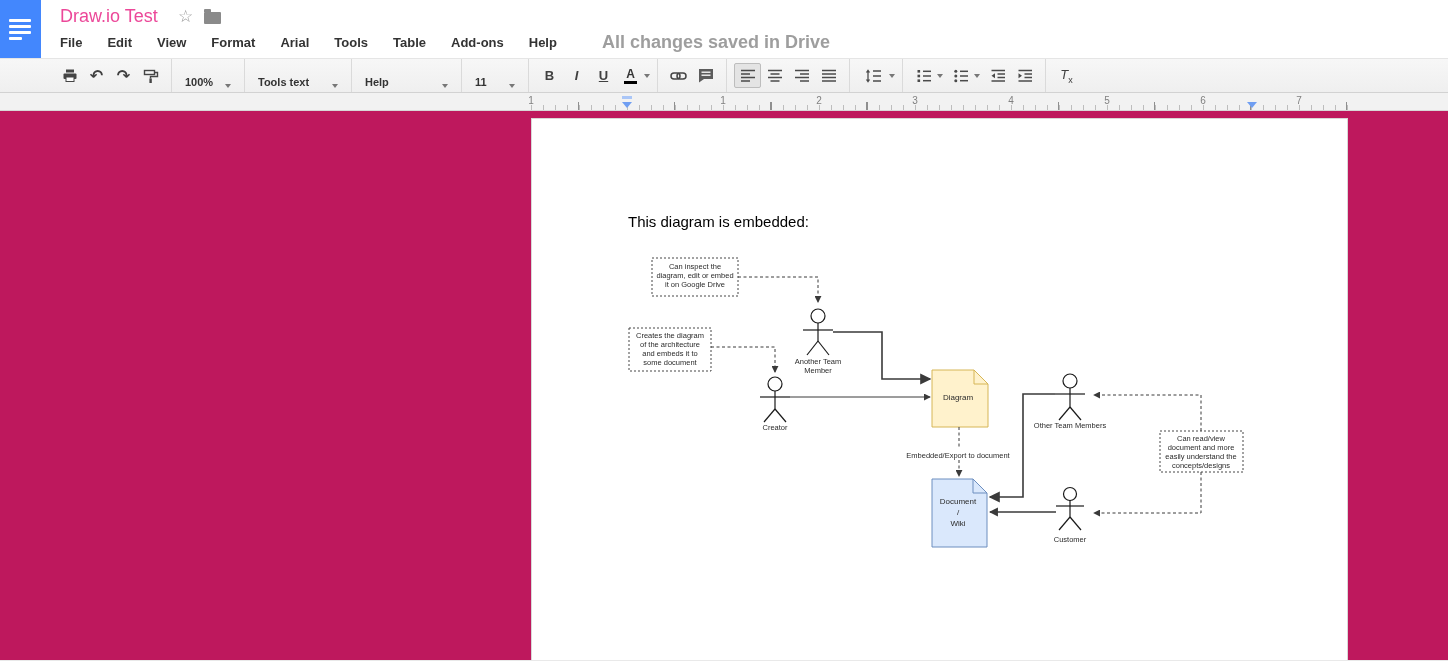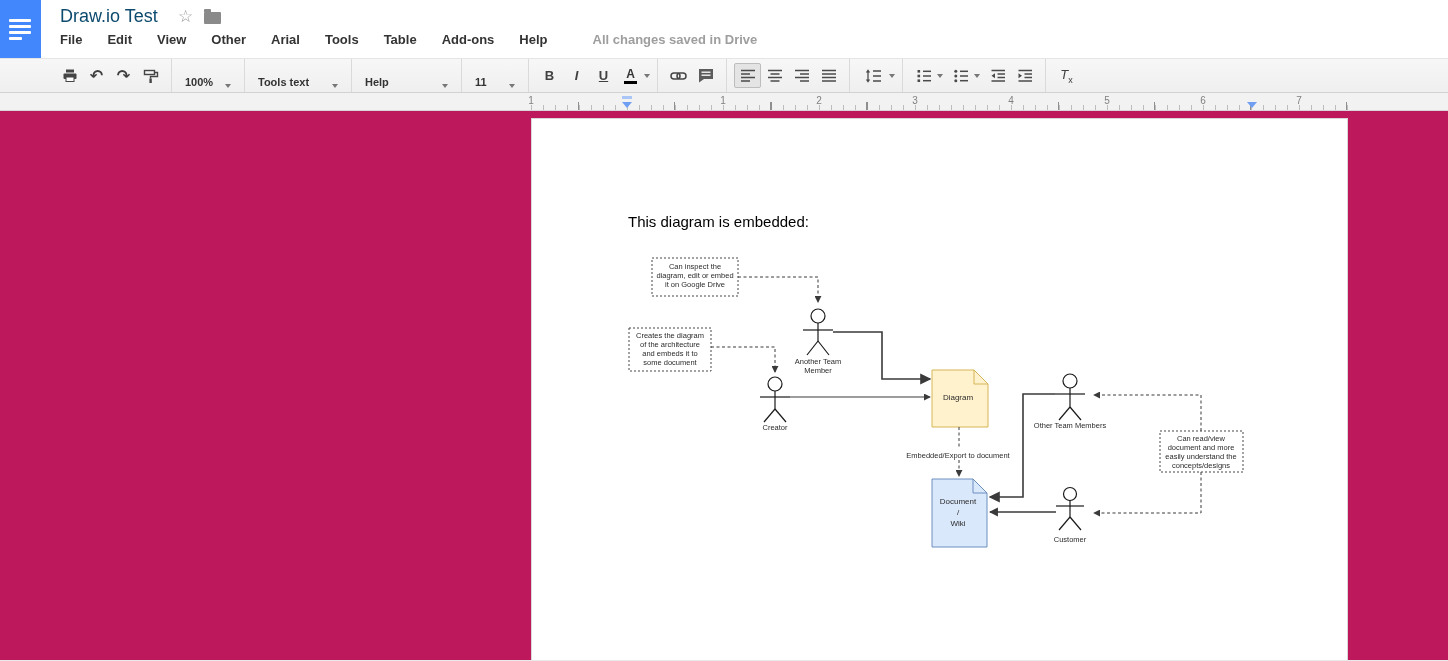--- a/index.html
+++ b/index.html
@@ -4,27 +4,27 @@
 <style>
   * { margin:0; padding:0; box-sizing:border-box; }
   html,body { width:1448px; height:661px; overflow:hidden;
     font-family:"Liberation Sans","DejaVu Sans",sans-serif; background:#e9e9e9; }
 
   
   .header { position:relative; width:100%; height:58px; background:#ffffff; }
   .logo { position:absolute; left:0; top:0; width:41px; height:58px; background:#4387FD;
           display:flex; flex-direction:column; justify-content:center; gap:3px; padding-left:9px; }
   .logo .bar { height:3px; background:#ffffff; border-radius:1px; }
-  .doc-title { position:absolute; left:60px; top:6px; font-size:18px; color:#0c4a6e; }
+  .doc-title { position:absolute; left:60px; top:6px; font-size:18px; color:#ec4899; }
   .star { position:absolute; left:178px; top:7px; font-size:17px; color:#9a9a9a; line-height:20px; }
   .folder { position:absolute; left:204px; top:12px; width:17px; height:12px; background:#8a8a8a; border-radius:1px; }
   .folder:before { content:""; position:absolute; left:0; top:-3px; width:7px; height:3px; background:#8a8a8a; border-radius:1px 1px 0 0; }
   .menubar { position:absolute; left:60px; top:32px; display:flex; align-items:center; font-size:13px; color:#333;font-weight:bold; }
   .menubar .mi { margin-right:25px; cursor:pointer; }
-  .save-status { font-size:13px; color:#9e9e9e; margin-left:20px; }
+  .save-status { font-size:18px; color:#9e9e9e; margin-left:20px; }
 
   
   .toolbar { width:100%; height:35px; background:linear-gradient(#f7f7f7,#efefef);
              border-top:1px solid #e5e5e5; border-bottom:1px solid #d2d2d2;
              display:flex; align-items:center; padding-left:56px; }
   .sep { width:1px; height:100%; background:#dadada; margin:0 7px; flex:none; }
   .icon-btn { width:27px; height:25px; display:flex; align-items:center; justify-content:center;
               border-radius:2px; flex:none; cursor:pointer; }
   .icon-btn.active { background:#e4e4e4; border:1px solid #bdbdbd; }
   .uglyph { font-size:16px; font-weight:bold; color:#3f3f3f; line-height:16px; }
@@ -79,21 +79,21 @@
     <div class="bar" style="width:22px"></div>
     <div class="bar" style="width:13px"></div>
   </div>
   <div class="doc-title">Draw.io Test</div>
   <div class="star">☆</div>
   <div class="folder"></div>
   <div class="menubar">
     <span class="mi">File</span>
     <span class="mi">Edit</span>
     <span class="mi">View</span>
-    <span class="mi">Other</span>
+    <span class="mi">Format</span>
     <span class="mi">Arial</span>
     <span class="mi">Tools</span>
     <span class="mi">Table</span>
     <span class="mi">Add-ons</span>
     <span class="mi">Help</span>
     <span class="save-status">All changes saved in Drive</span>
   </div>
 </div>
 
 <div class="toolbar">

